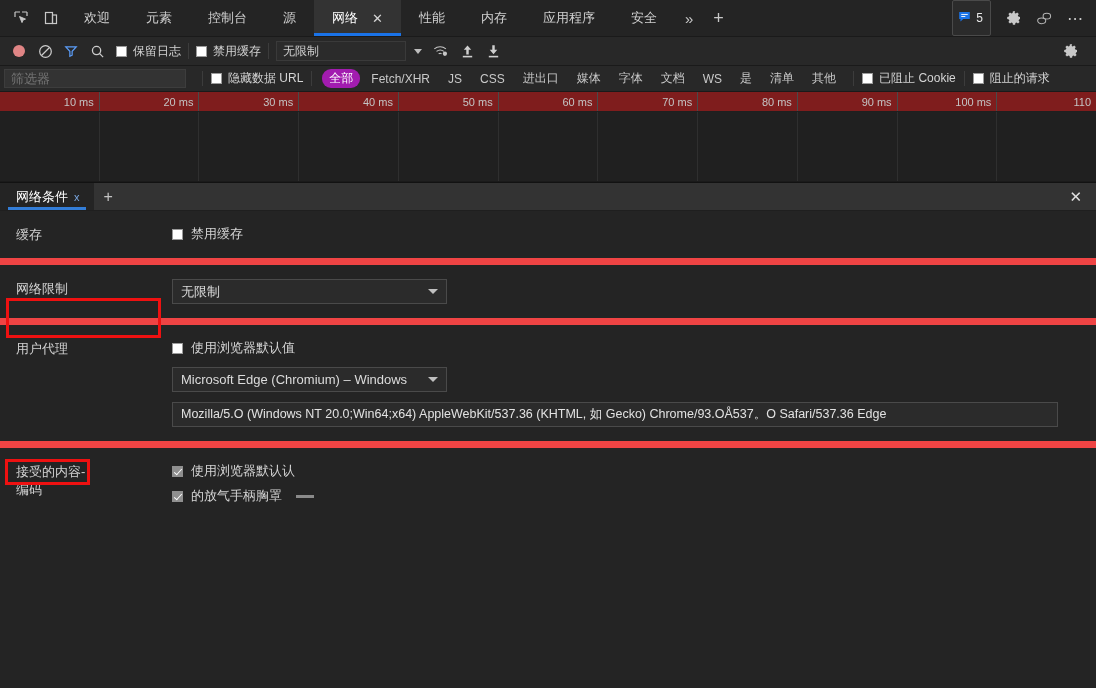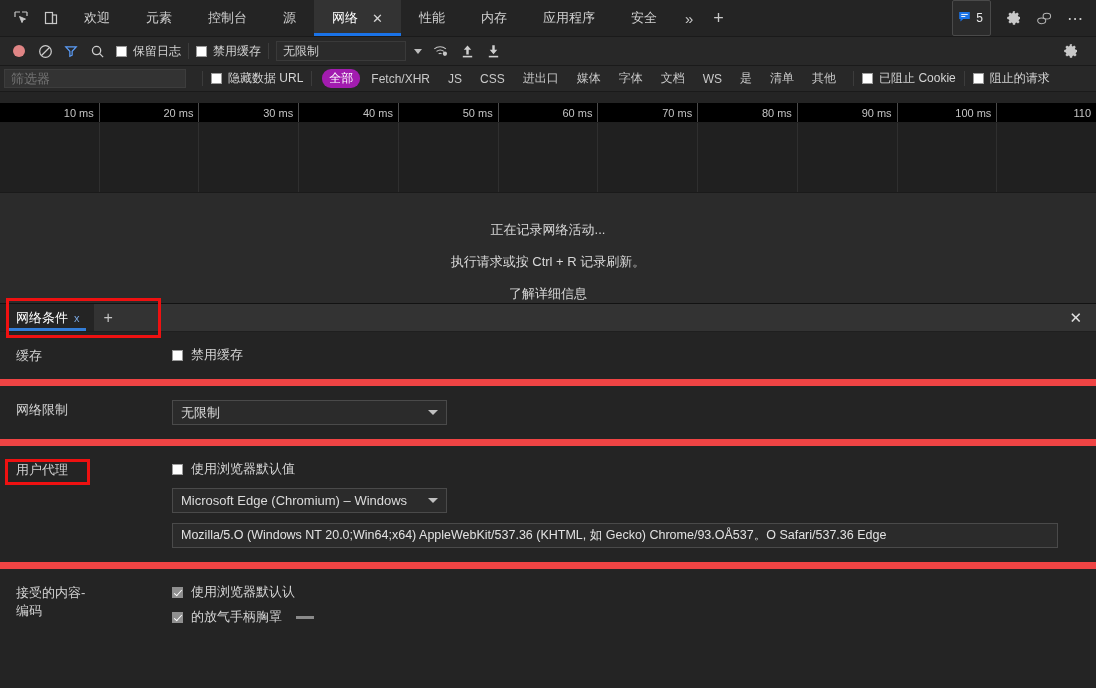--- a/index.html
+++ b/index.html
@@ -105,22 +105,22 @@
   }
   .fb-sep { width: 1px; height: 15px; background: #3c3c3c; margin: 0 8px; }
   .type-chip {
     padding: 1px 7px; font-size: 12px; color: #c9c9c9; white-space: nowrap;
     border-radius: 9px; margin: 0 2px;
   }
   .type-chip.active { background: #a21caf; color: #ffffff; }
 
   
   .ruler {
-    height: 20px; min-height: 20px; background: #000000;
-    display: flex; position: relative; border-bottom: 1px solid #1f1f1f; margin-top: 11px;
+    height: 20px; min-height: 20px; background: #7f1d1d;
+    display: flex; position: relative; border-bottom: 1px solid #1f1f1f;
   }
   .ruler-cell {
     flex: 1 1 0; position: relative; border-left: 1px solid #4a4a4a;
     color: #c4c4c4; font-size: 11px; text-align: right; padding-right: 5px;
     line-height: 20px;
   }
   .ruler-cell:first-child { border-left: none; }
   .overview {
     height: 70px; min-height: 70px; background: #202020; display: flex;
     border-bottom: 1px solid #1a1a1a;
@@ -390,25 +390,20 @@
     <div class="ov-cell"></div>
     <div class="ov-cell"></div>
     <div class="ov-cell"></div>
     <div class="ov-cell"></div>
     <div class="ov-cell"></div>
     <div class="ov-cell"></div>
     <div class="ov-cell"></div>
     <div class="ov-cell"></div>
   </div>
 
-  <div class="netpanel">
-    <div class="msg-line">正在记录网络活动...</div>
-    <div class="msg-line">执行请求或按 Ctrl + R 记录刷新。</div>
-    <a class="msg-link" href="#">了解详细信息</a>
-  </div>
 
   <div class="drawer">
     <div class="drawer-tabbar">
       <div class="drawer-tab">
         <span>网络条件</span>
         <span class="tabx">x</span>
       </div>
       <div class="drawer-plus">+</div>
       <div class="drawer-spacer"></div>
       <div class="drawer-close">✕</div>

